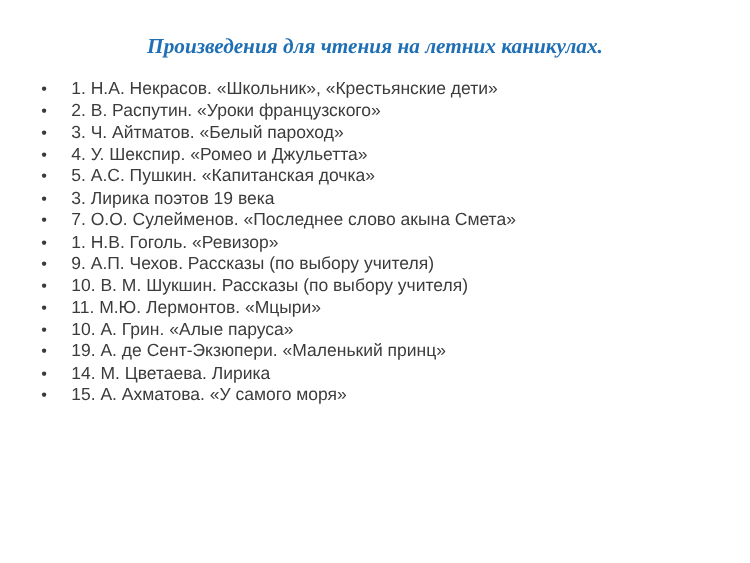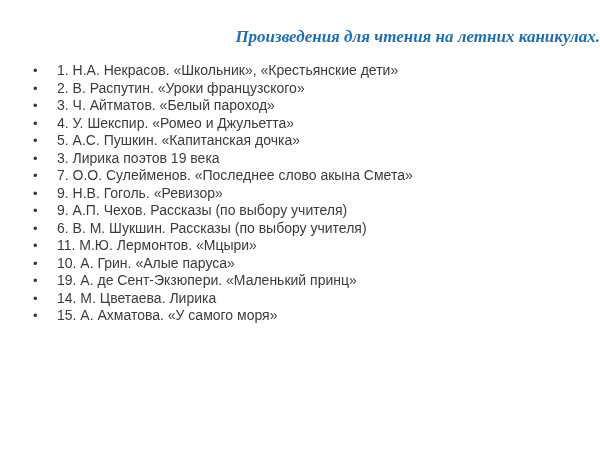--- a/index.html
+++ b/index.html
@@ -10,21 +10,21 @@
   .slide {
     position: relative;
     width: 600px;
     height: 450px;
     background: #ffffff;
     overflow: hidden;
     box-sizing: border-box;
   }
   .title-block {
     padding-top: 26px;
-    text-align: right;
+    text-align: center;
     font-family: "Liberation Serif", "DejaVu Serif", serif;
     font-weight: bold;
     font-style: italic;
     font-size: 17px;
     line-height: 21px;
     color: #1f6fb5;
   }
   .reading-list {
     margin: 15px 0 0 0;
     padding: 0;
@@ -80,29 +80,29 @@
       <li>
         <span class="bullet">•</span>
         <span class="item-text">3. Лирика поэтов 19 века</span>
       </li>
       <li>
         <span class="bullet">•</span>
         <span class="item-text">7. О.О. Сулейменов. «Последнее слово акына Смета»</span>
       </li>
       <li>
         <span class="bullet">•</span>
-        <span class="item-text">9. Н.В. Гоголь. «Ревизор»</span>
+        <span class="item-text">1. Н.В. Гоголь. «Ревизор»</span>
       </li>
       <li>
         <span class="bullet">•</span>
         <span class="item-text">9. А.П. Чехов. Рассказы (по выбору учителя)</span>
       </li>
       <li>
         <span class="bullet">•</span>
-        <span class="item-text">6. В. М. Шукшин. Рассказы (по выбору учителя)</span>
+        <span class="item-text">10. В. М. Шукшин. Рассказы (по выбору учителя)</span>
       </li>
       <li>
         <span class="bullet">•</span>
         <span class="item-text">11. М.Ю. Лермонтов. «Мцыри»</span>
       </li>
       <li>
         <span class="bullet">•</span>
         <span class="item-text">10. А. Грин. «Алые паруса»</span>
       </li>
       <li>

